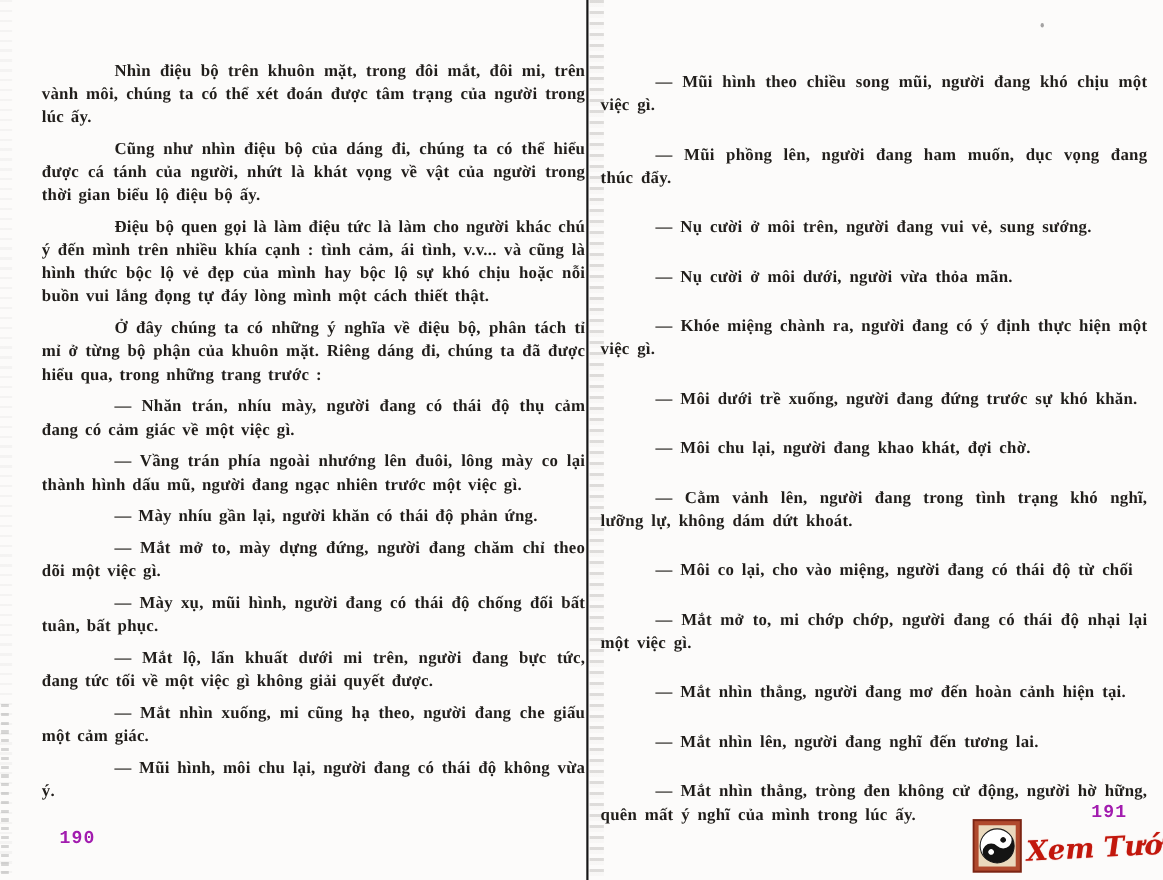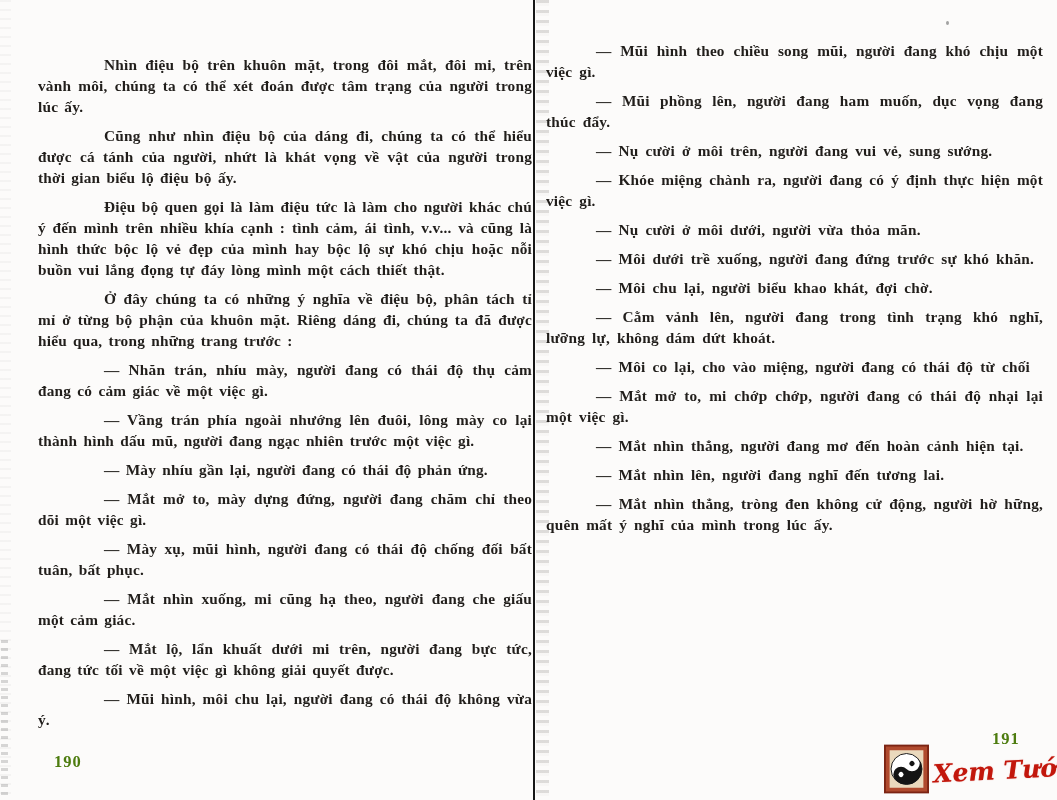--- a/index.html
+++ b/index.html
@@ -53,26 +53,27 @@
     font-weight:700;
     font-size:15.3px;
     line-height:21px;
     text-align:justify;
     letter-spacing:.2px;
     word-spacing:2.2px;
   }
   .page-left{left:38px;top:54px;width:494px;}
   .page-left p{text-indent:66px;}
   .page-right{left:546px;top:40px;width:497px;}
-  .page-right p{text-indent:50px;margin-bottom:8px;word-spacing:3px;}
+  .page-right p{text-indent:50px;margin-bottom:8px;word-spacing:3px;margin-top:24px;}
 
   .pagenum{
     position:absolute;
-    font-weight:700;font-size:16.5px;color:#4d7c0f;
+    font-weight:700;font-size:16.5px;color:#a21caf;
     letter-spacing:1px;
+    font-family:Liberation Mono, monospace;
   }
   .pagenum-left{left:54px;top:752px;}
   .pagenum-right{left:992px;top:729px;}
 
   .watermark{
     position:absolute;left:884px;top:744px;
     display:flex;align-items:center;gap:4px;
   }
   .watermark .yy-box{flex:0 0 auto;display:block;}
   .watermark .wm-text{
@@ -100,39 +101,39 @@
 
   <p>Nhìn điệu bộ trên khuôn mặt, trong đôi mắt, đôi mi, trên vành môi, chúng ta có thể xét đoán được tâm trạng của người trong lúc ấy.</p>
       <p>Cũng như nhìn điệu bộ của dáng đi, chúng ta có thể hiểu được cá tánh của người, nhứt là khát vọng về vật của người trong thời gian biểu lộ điệu bộ ấy.</p>
       <p>Điệu bộ quen gọi là làm điệu tức là làm cho người khác chú ý đến mình trên nhiều khía cạnh : tình cảm, ái tình, v.v... và cũng là hình thức bộc lộ vẻ đẹp của mình hay bộc lộ sự khó chịu hoặc nỗi buồn vui lắng đọng tự đáy lòng mình một cách thiết thật.</p>
       <p>Ở đây chúng ta có những ý nghĩa về điệu bộ, phân tách tỉ mỉ ở từng bộ phận của khuôn mặt. Riêng dáng đi, chúng ta đã được hiểu qua, trong những trang trước :</p>
     </div>
   <div>
 
   <p>— Nhăn trán, nhíu mày, người đang có thái độ thụ cảm đang có cảm giác về một việc gì.</p>
       <p>— Vầng trán phía ngoài nhướng lên đuôi, lông mày co lại thành hình dấu mũ, người đang ngạc nhiên trước một việc gì.</p>
-      <p>— Mày nhíu gần lại, người đang có thái độ phản ứng.</p>
+      <p>— Mày nhíu gần lại, người khăn có thái độ phản ứng.</p>
       <p>— Mắt mở to, mày dựng đứng, người đang chăm chỉ theo dõi một việc gì.</p>
       <p>— Mày xụ, mũi hình, người đang có thái độ chống đối bất tuân, bất phục.</p>
+      <p>— Mắt lộ, lẩn khuất dưới mi trên, người đang bực tức, đang tức tối về một việc gì không giải quyết được.</p>
       <p>— Mắt nhìn xuống, mi cũng hạ theo, người đang che giấu một cảm giác.</p>
-      <p>— Mắt lộ, lẩn khuất dưới mi trên, người đang bực tức, đang tức tối về một việc gì không giải quyết được.</p>
       <p>— Mũi hình, môi chu lại, người đang có thái độ không vừa ý.</p>
     </div>
 </div>
 
 <div class="page page-right">
   <div>
 
   <p>— Mũi hình theo chiều song mũi, người đang khó chịu một việc gì.</p>
       <p>— Mũi phồng lên, người đang ham muốn, dục vọng đang thúc đẩy.</p>
       <p>— Nụ cười ở môi trên, người đang vui vẻ, sung sướng.</p>
+      <p>— Nụ cười ở môi dưới, người vừa thỏa mãn.</p>
       <p>— Khóe miệng chành ra, người đang có ý định thực hiện một việc gì.</p>
-      <p>— Nụ cười ở môi dưới, người vừa thỏa mãn.</p>
       <p>— Môi dưới trề xuống, người đang đứng trước sự khó khăn.</p>
-      <p>— Môi chu lại, người biểu khao khát, đợi chờ.</p>
+      <p>— Môi chu lại, người đang khao khát, đợi chờ.</p>
       <p>— Cằm vảnh lên, người đang trong tình trạng khó nghĩ, lưỡng lự, không dám dứt khoát.</p>
       <p>— Môi co lại, cho vào miệng, người đang có thái độ từ chối</p>
       <p>— Mắt mở to, mi chớp chớp, người đang có thái độ nhại lại một việc gì.</p>
       <p>— Mắt nhìn thẳng, người đang mơ đến hoàn cảnh hiện tại.</p>
       <p>— Mắt nhìn lên, người đang nghĩ đến tương lai.</p>
       <p>— Mắt nhìn thẳng, tròng đen không cử động, người hờ hững, quên mất ý nghĩ của mình trong lúc ấy.</p>
     </div>
 </div>
 
 <div class="pagenum pagenum-left">190</div>

